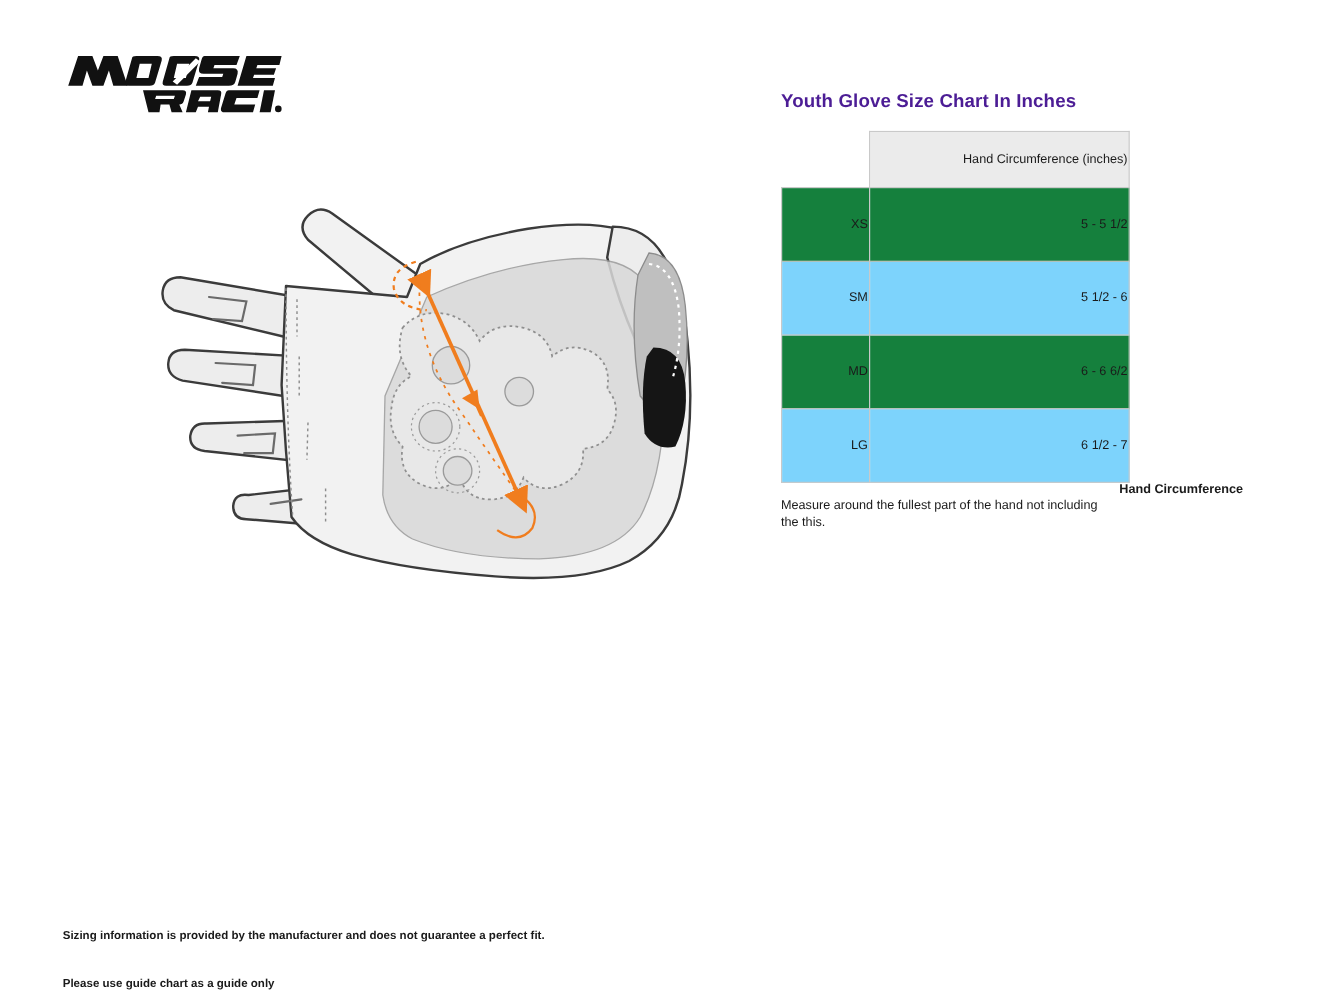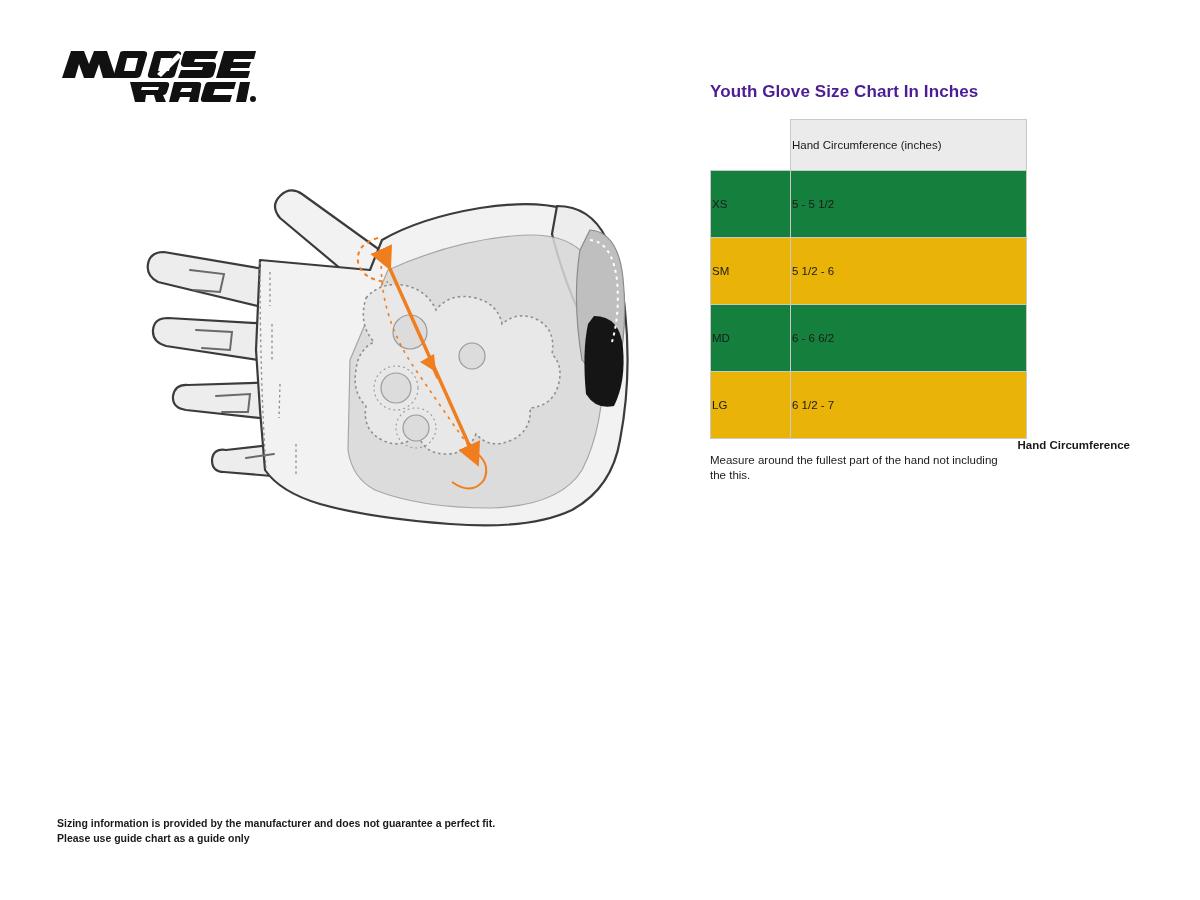--- a/index.html
+++ b/index.html
@@ -52,40 +52,40 @@
 
   table.size-chart {
     border-collapse: collapse;
     width: 316px;
     table-layout: fixed;
   }
   table.size-chart td, table.size-chart th {
     border: 1px solid #c9c9c9;
     font-size: 11.5px;
     font-weight: normal;
-    text-align: left;
+    text-align: right;
     color: #1a1a1a;
     height: 64px;
     vertical-align: middle;
   }
   table.size-chart col.c1 { width: 80px; }
   table.size-chart col.c2 { width: 236px; }
 
   table.size-chart thead th.corner {
     border: none;
     background: #ffffff;
     height: 48px;
   }
   table.size-chart thead th.hdr {
     background: #ebebeb;
     height: 48px;
     font-size: 11.5px;
   }
   table.size-chart tr.shaded td { background: #15803d; }
-  table.size-chart tr.plain td { background: #eab308; }
+  table.size-chart tr.plain td { background: #7dd3fc; }
 
   #measure-title {
     font-size: 16px;
     font-weight: bold;
     color: #111;
     margin: 26px 0 9px 0;
   }
   #measure-sub {
     font-size: 11.5px;
     font-weight: bold;
@@ -105,21 +105,21 @@
   #footer {
     position: absolute;
     left: 57px;
     top: 816px;
     width: 620px;
     font-size: 10.5px;
     line-height: 1.45;
     color: #1a1a1a;
     font-weight: bold;
   }
-  #footer div { white-space: nowrap; }
+  #footer div { white-space: nowrap; margin-top: 28px; }
 </style>
 </head>
 <body>
 
 <div id="logo">
   <svg viewBox="0 0 200 62" width="200" height="62" xmlns="http://www.w3.org/2000/svg">
     <g fill="#111111">
 
       <path d="M4 34 L13 7 L26 7 L31 20 L36 7 L49 7 L58 34 L45 34 L41 20 L36 34 L26 34 L21 20 L17 34 Z"></path>
 

